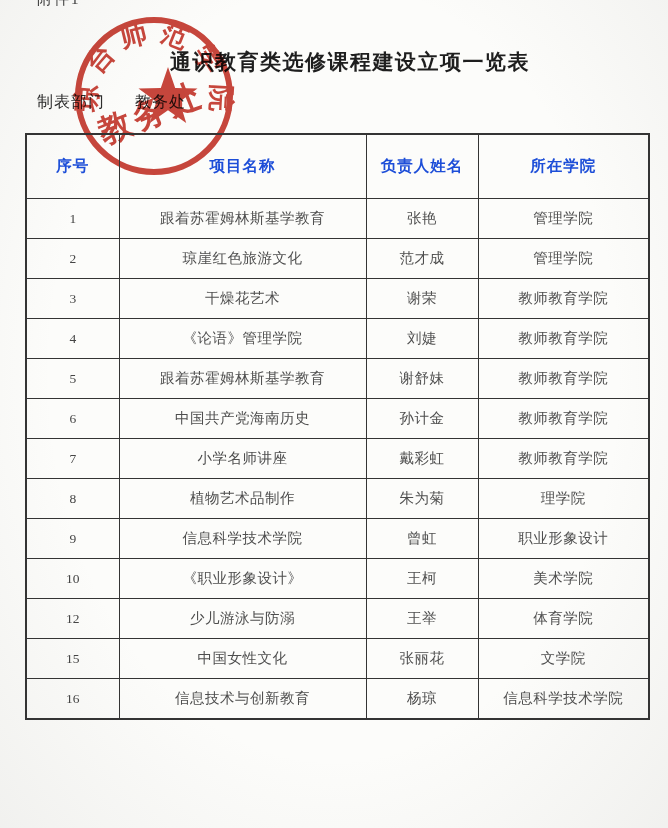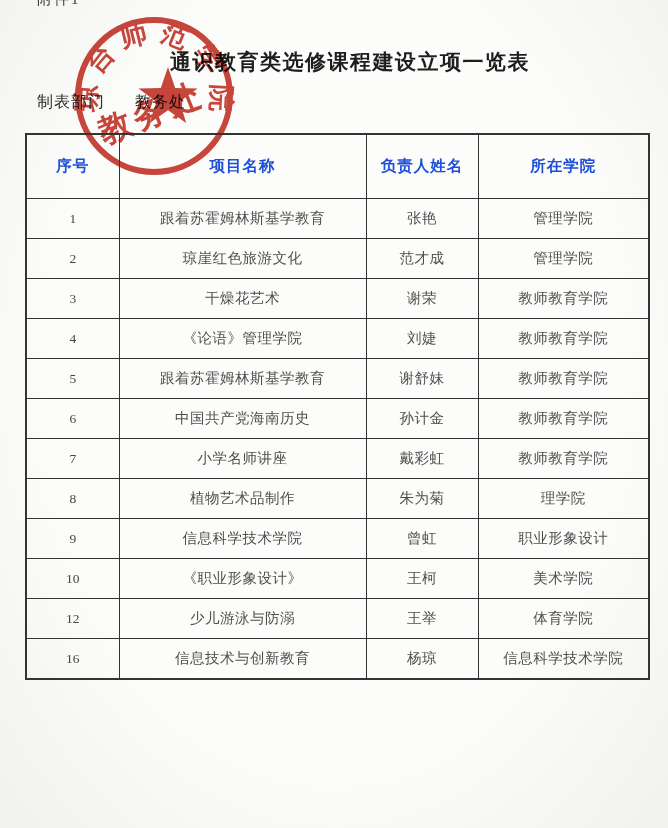--- a/index.html
+++ b/index.html
@@ -157,19 +157,25 @@
         <td>王柯</td>
         <td>美术学院</td>
       </tr>
       <tr>
         <td class="num">12</td>
         <td>少儿游泳与防溺</td>
         <td>王举</td>
         <td>体育学院</td>
       </tr>
       <tr>
+        <td class="num">15</td>
+        <td>中国女性文化</td>
+        <td>张丽花</td>
+        <td>文学院</td>
+      </tr>
+      <tr>
         <td class="num">16</td>
         <td>信息技术与创新教育</td>
         <td>杨琼</td>
         <td>信息科学技术学院</td>
       </tr>
     </tbody>
 </table>
 
 </body></html>

